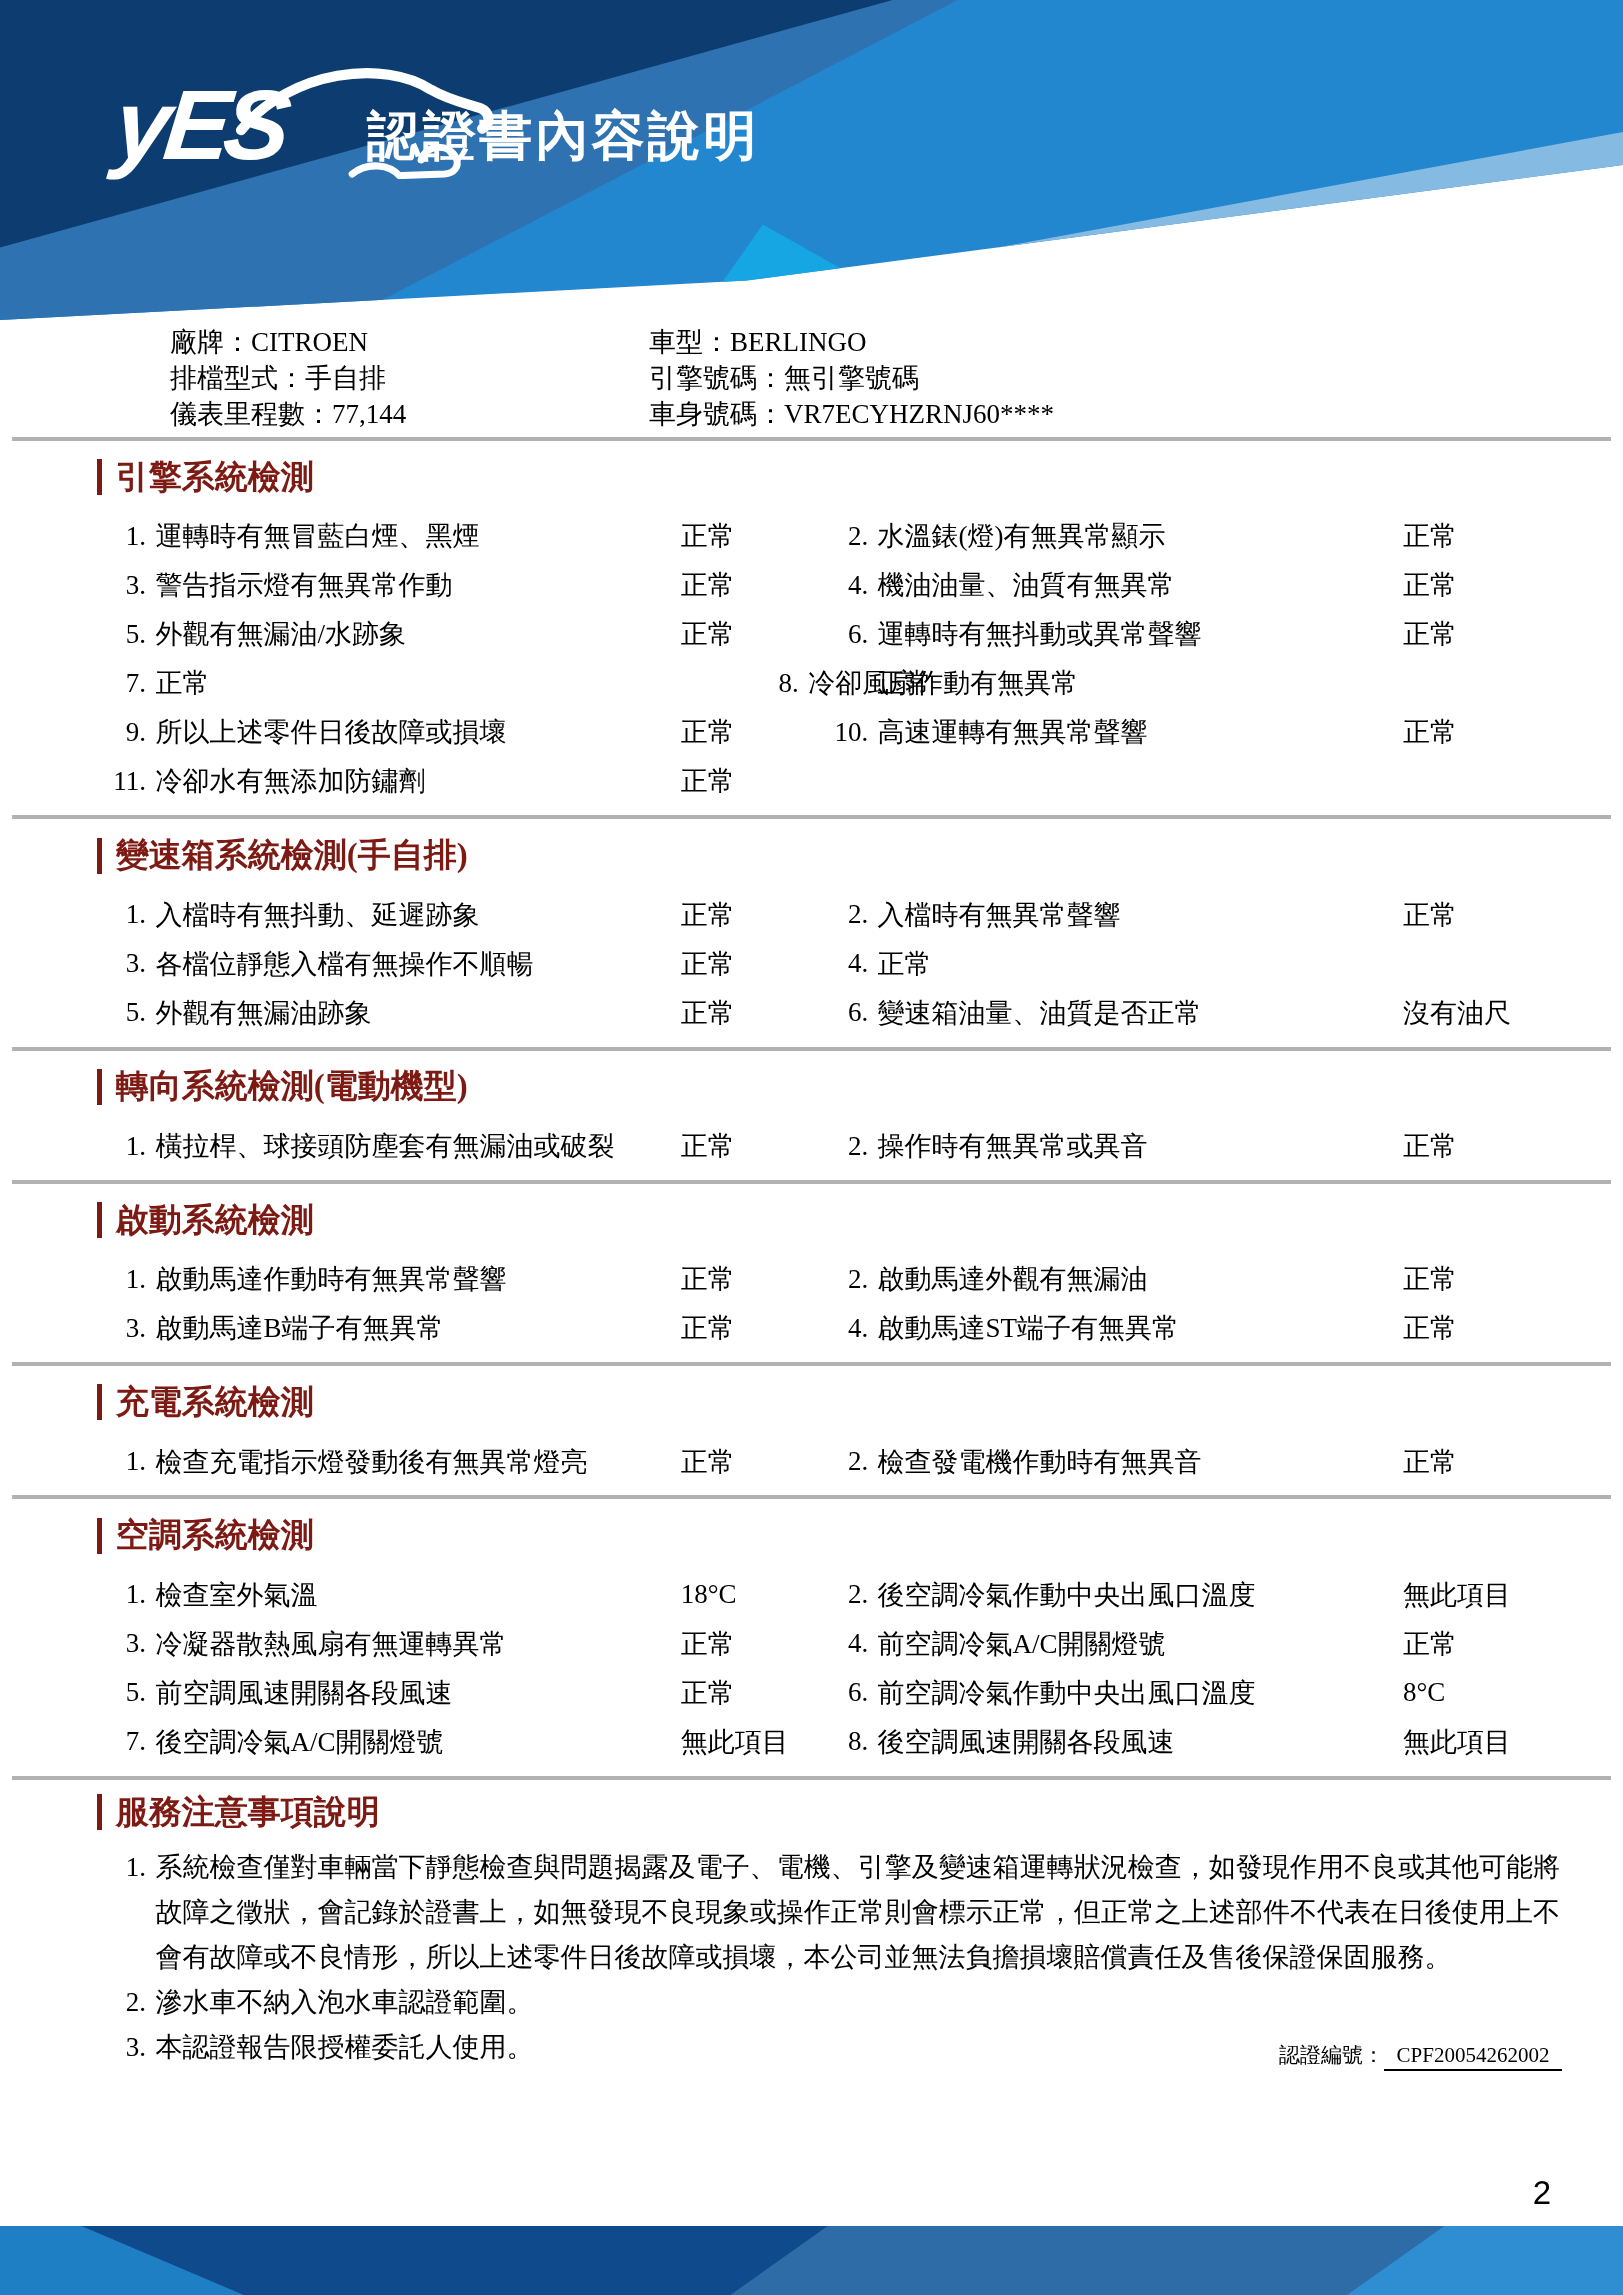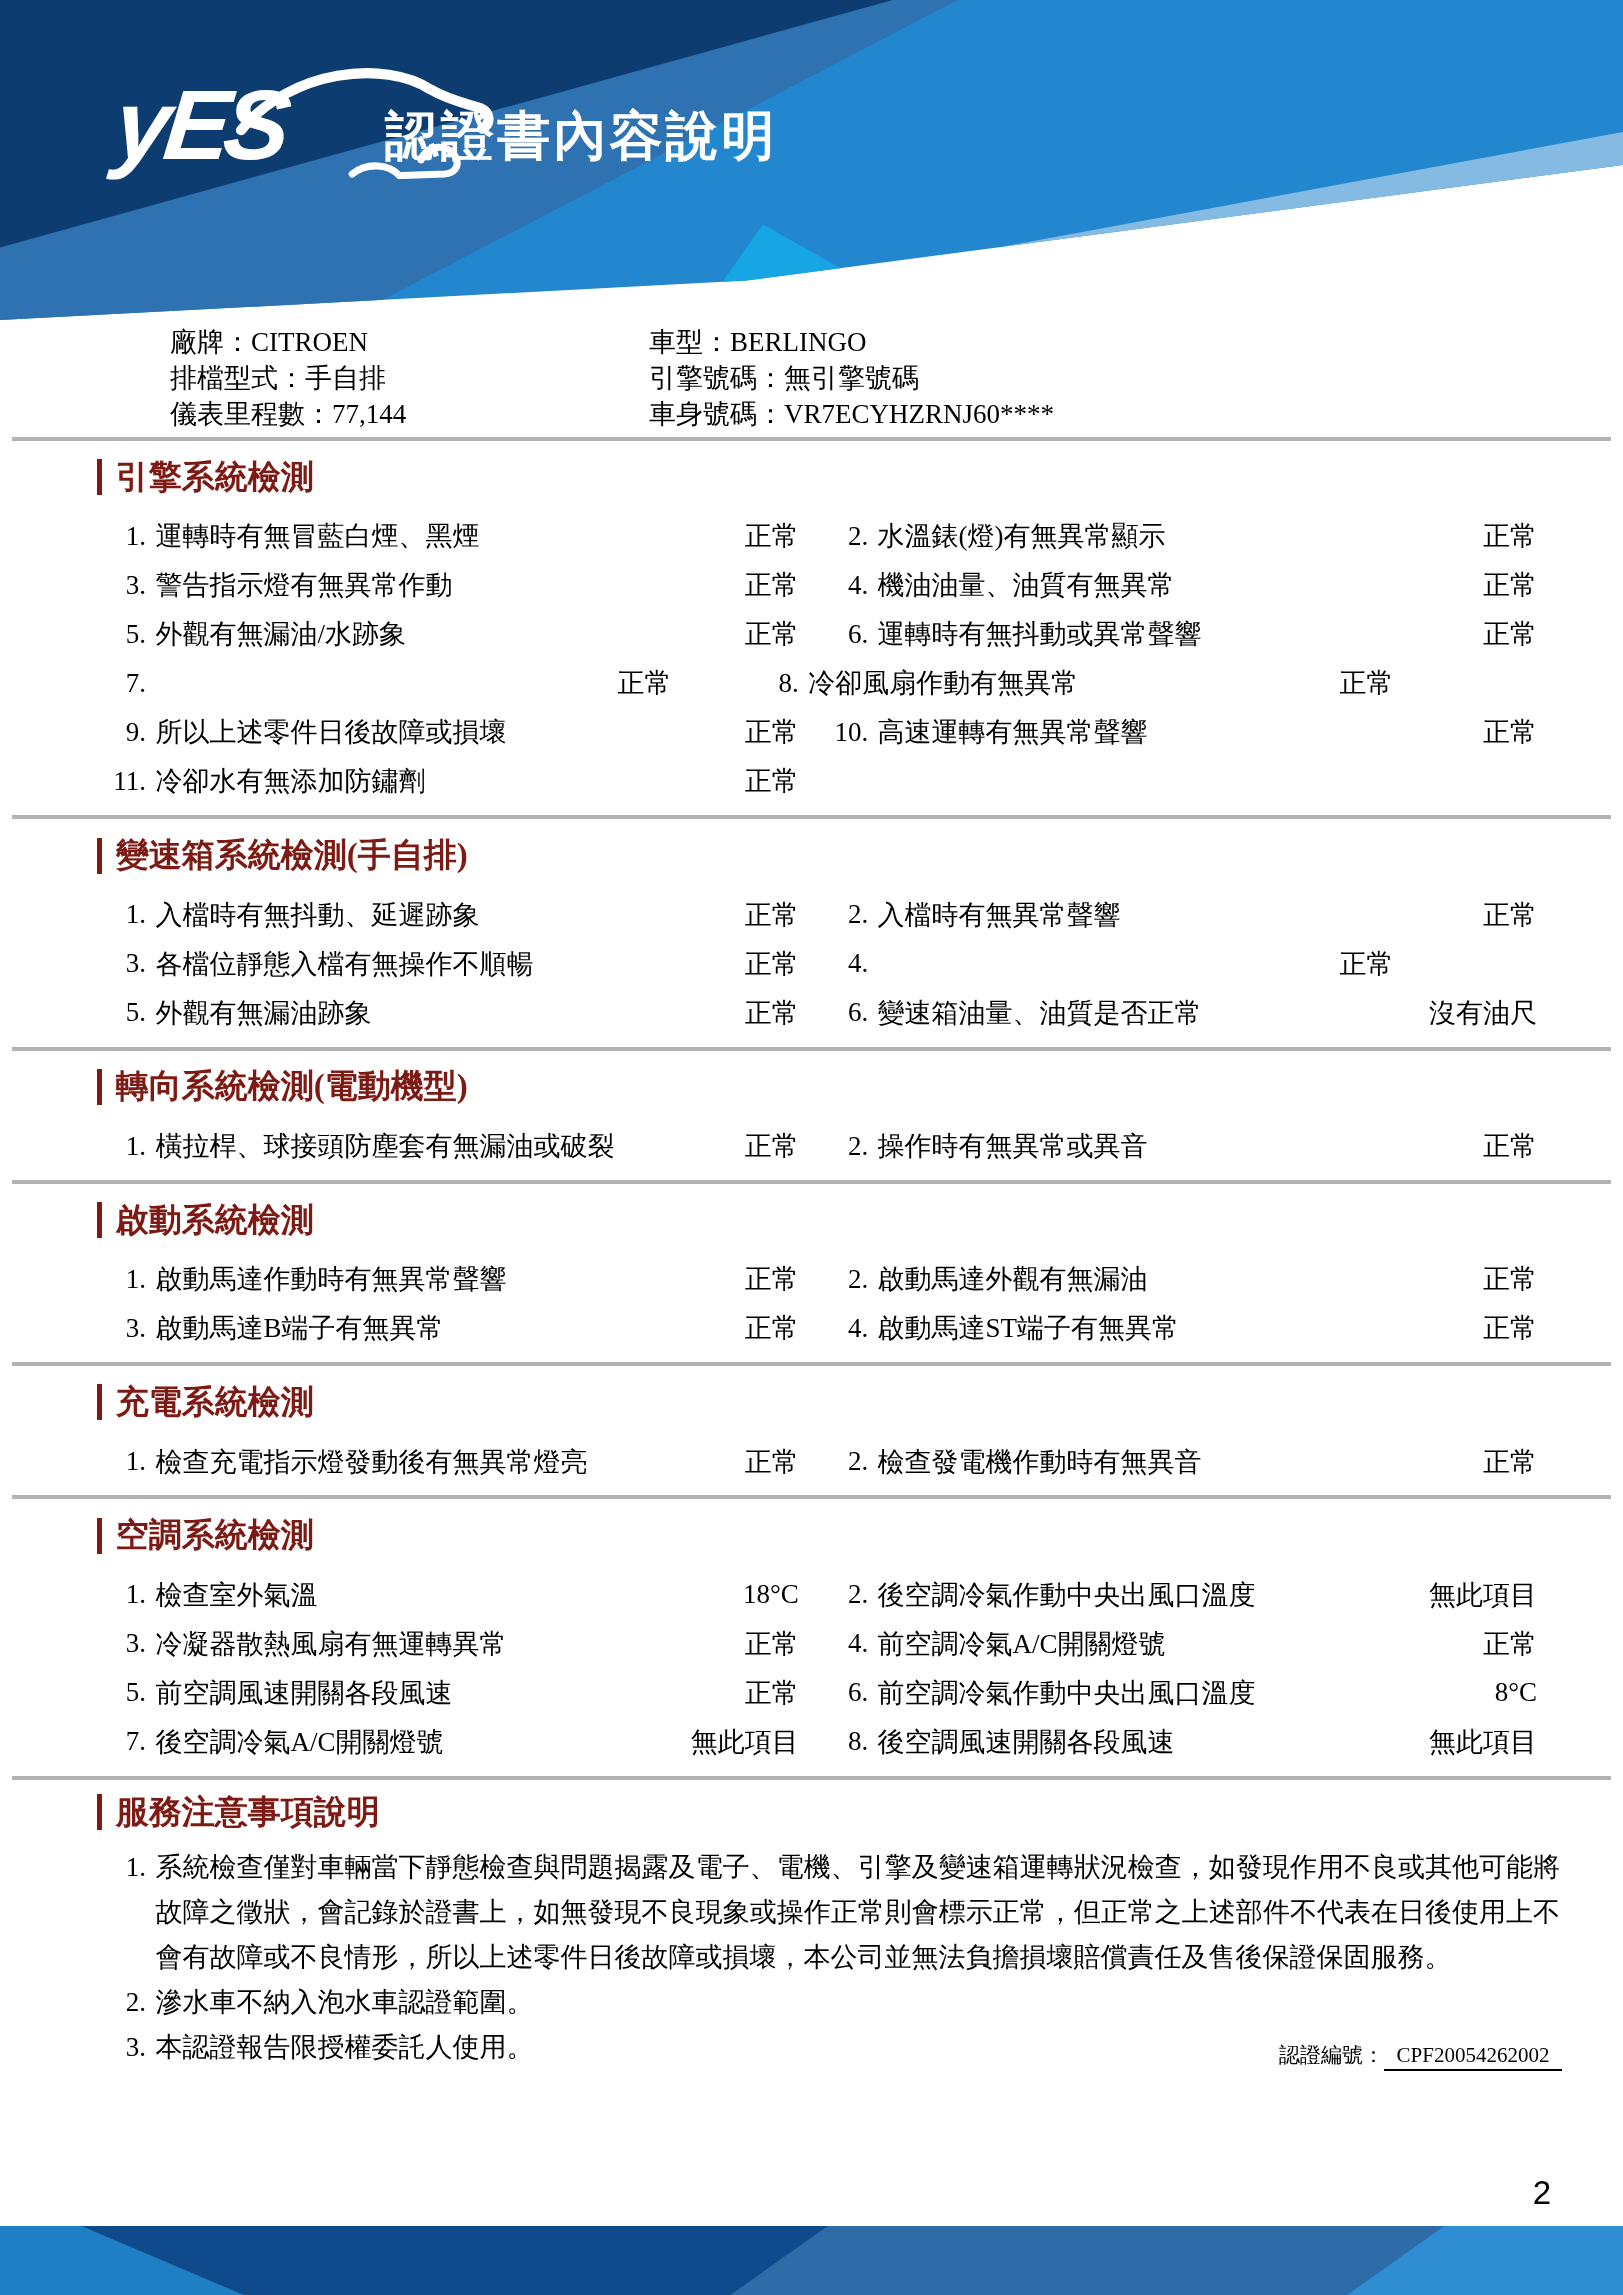--- a/index.html
+++ b/index.html
@@ -22,21 +22,21 @@
   .h-dark   { background:#0d3c70; clip-path:polygon(0 0, 55% 0, 0 75%); }
 
   .logo-text {
     position:absolute; left:116px; top:75px;
     font-family:"Liberation Sans","DejaVu Sans",sans-serif;
     font-size:99px; font-weight:bold; font-style:italic;
     letter-spacing:-6.3px; color:#fff; transform:skewX(-6deg); line-height:1;
   }
   .car-svg { position:absolute; left:236px; top:55px; }
   .page-title {
-    position:absolute; left:385px; top:101px; margin:0;
+    position:absolute; left:367px; top:101px; margin:0;
     font-size:53px; font-weight:bold; color:#fff; letter-spacing:3.1px;
     font-family:"Liberation Serif","DejaVu Serif",serif; white-space:nowrap;
   }
 
   
   .vehicle-info {
     position:absolute; left:130px; top:324px; width:1437px;
     display:grid; grid-template-columns:479px 610px auto;
     font-size:27px; line-height:36px;margin-left:40px;
   }
@@ -56,21 +56,21 @@
   }
   .sec-bar { width:4.7px; height:36px; background:#7c1a13; flex:0 0 auto; }
   .rows { margin:15.7px 86px 0 86px; }
   .irow {
     display:grid; height:49px; align-items:center; column-gap:9.4px;
     grid-template-columns:60px minmax(0,1fr) 118px 60px minmax(0,1fr) 134px;
     font-size:27px;
   }
   .inum  { text-align:right; }
   .ilabel{ white-space:nowrap; overflow:visible; }
-  .ires  { text-align:right; white-space:nowrap; }
+  .ires  { text-align:left; white-space:nowrap; }
 
   
   .notes { position:absolute; left:0; top:1776px; width:1623px; }
   .notes-list { margin:14px 63px 0 86px; }
   .nrow { display:flex; column-gap:9.4px; font-size:27px; line-height:45px; }
   .nnum { flex:0 0 60px; text-align:right; }
   .ntext{ flex:1; text-align:justify; }
 
   .cert {
     position:absolute; right:61px; bottom:226px;

